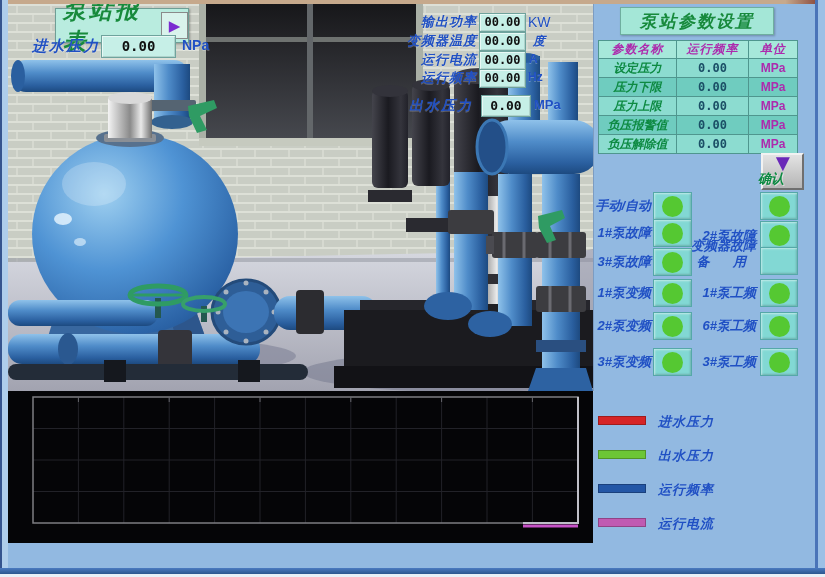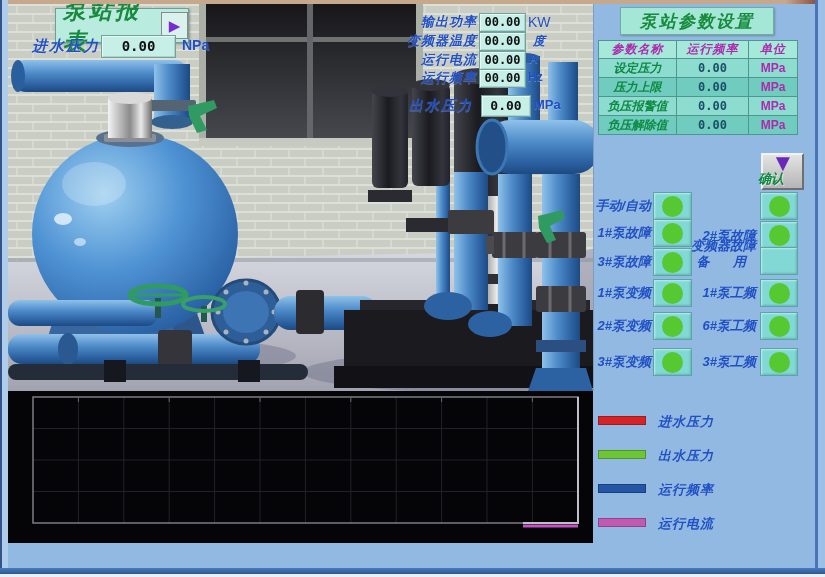--- a/index.html
+++ b/index.html
@@ -353,20 +353,25 @@
         <th class="zh">单位</th>
       </tr>
     </thead>
     <tbody>
       <tr>
         <td class="tname">设定压力</td>
         <td class="tval">0.00</td>
         <td class="tunit">MPa</td>
       </tr>
       <tr>
+        <td class="tname">压力下限</td>
+        <td class="tval">0.00</td>
+        <td class="tunit">MPa</td>
+      </tr>
+      <tr>
         <td class="tname">压力上限</td>
         <td class="tval">0.00</td>
         <td class="tunit">MPa</td>
       </tr>
       <tr>
         <td class="tname">负压报警值</td>
         <td class="tval">0.00</td>
         <td class="tunit">MPa</td>
       </tr>
       <tr>

